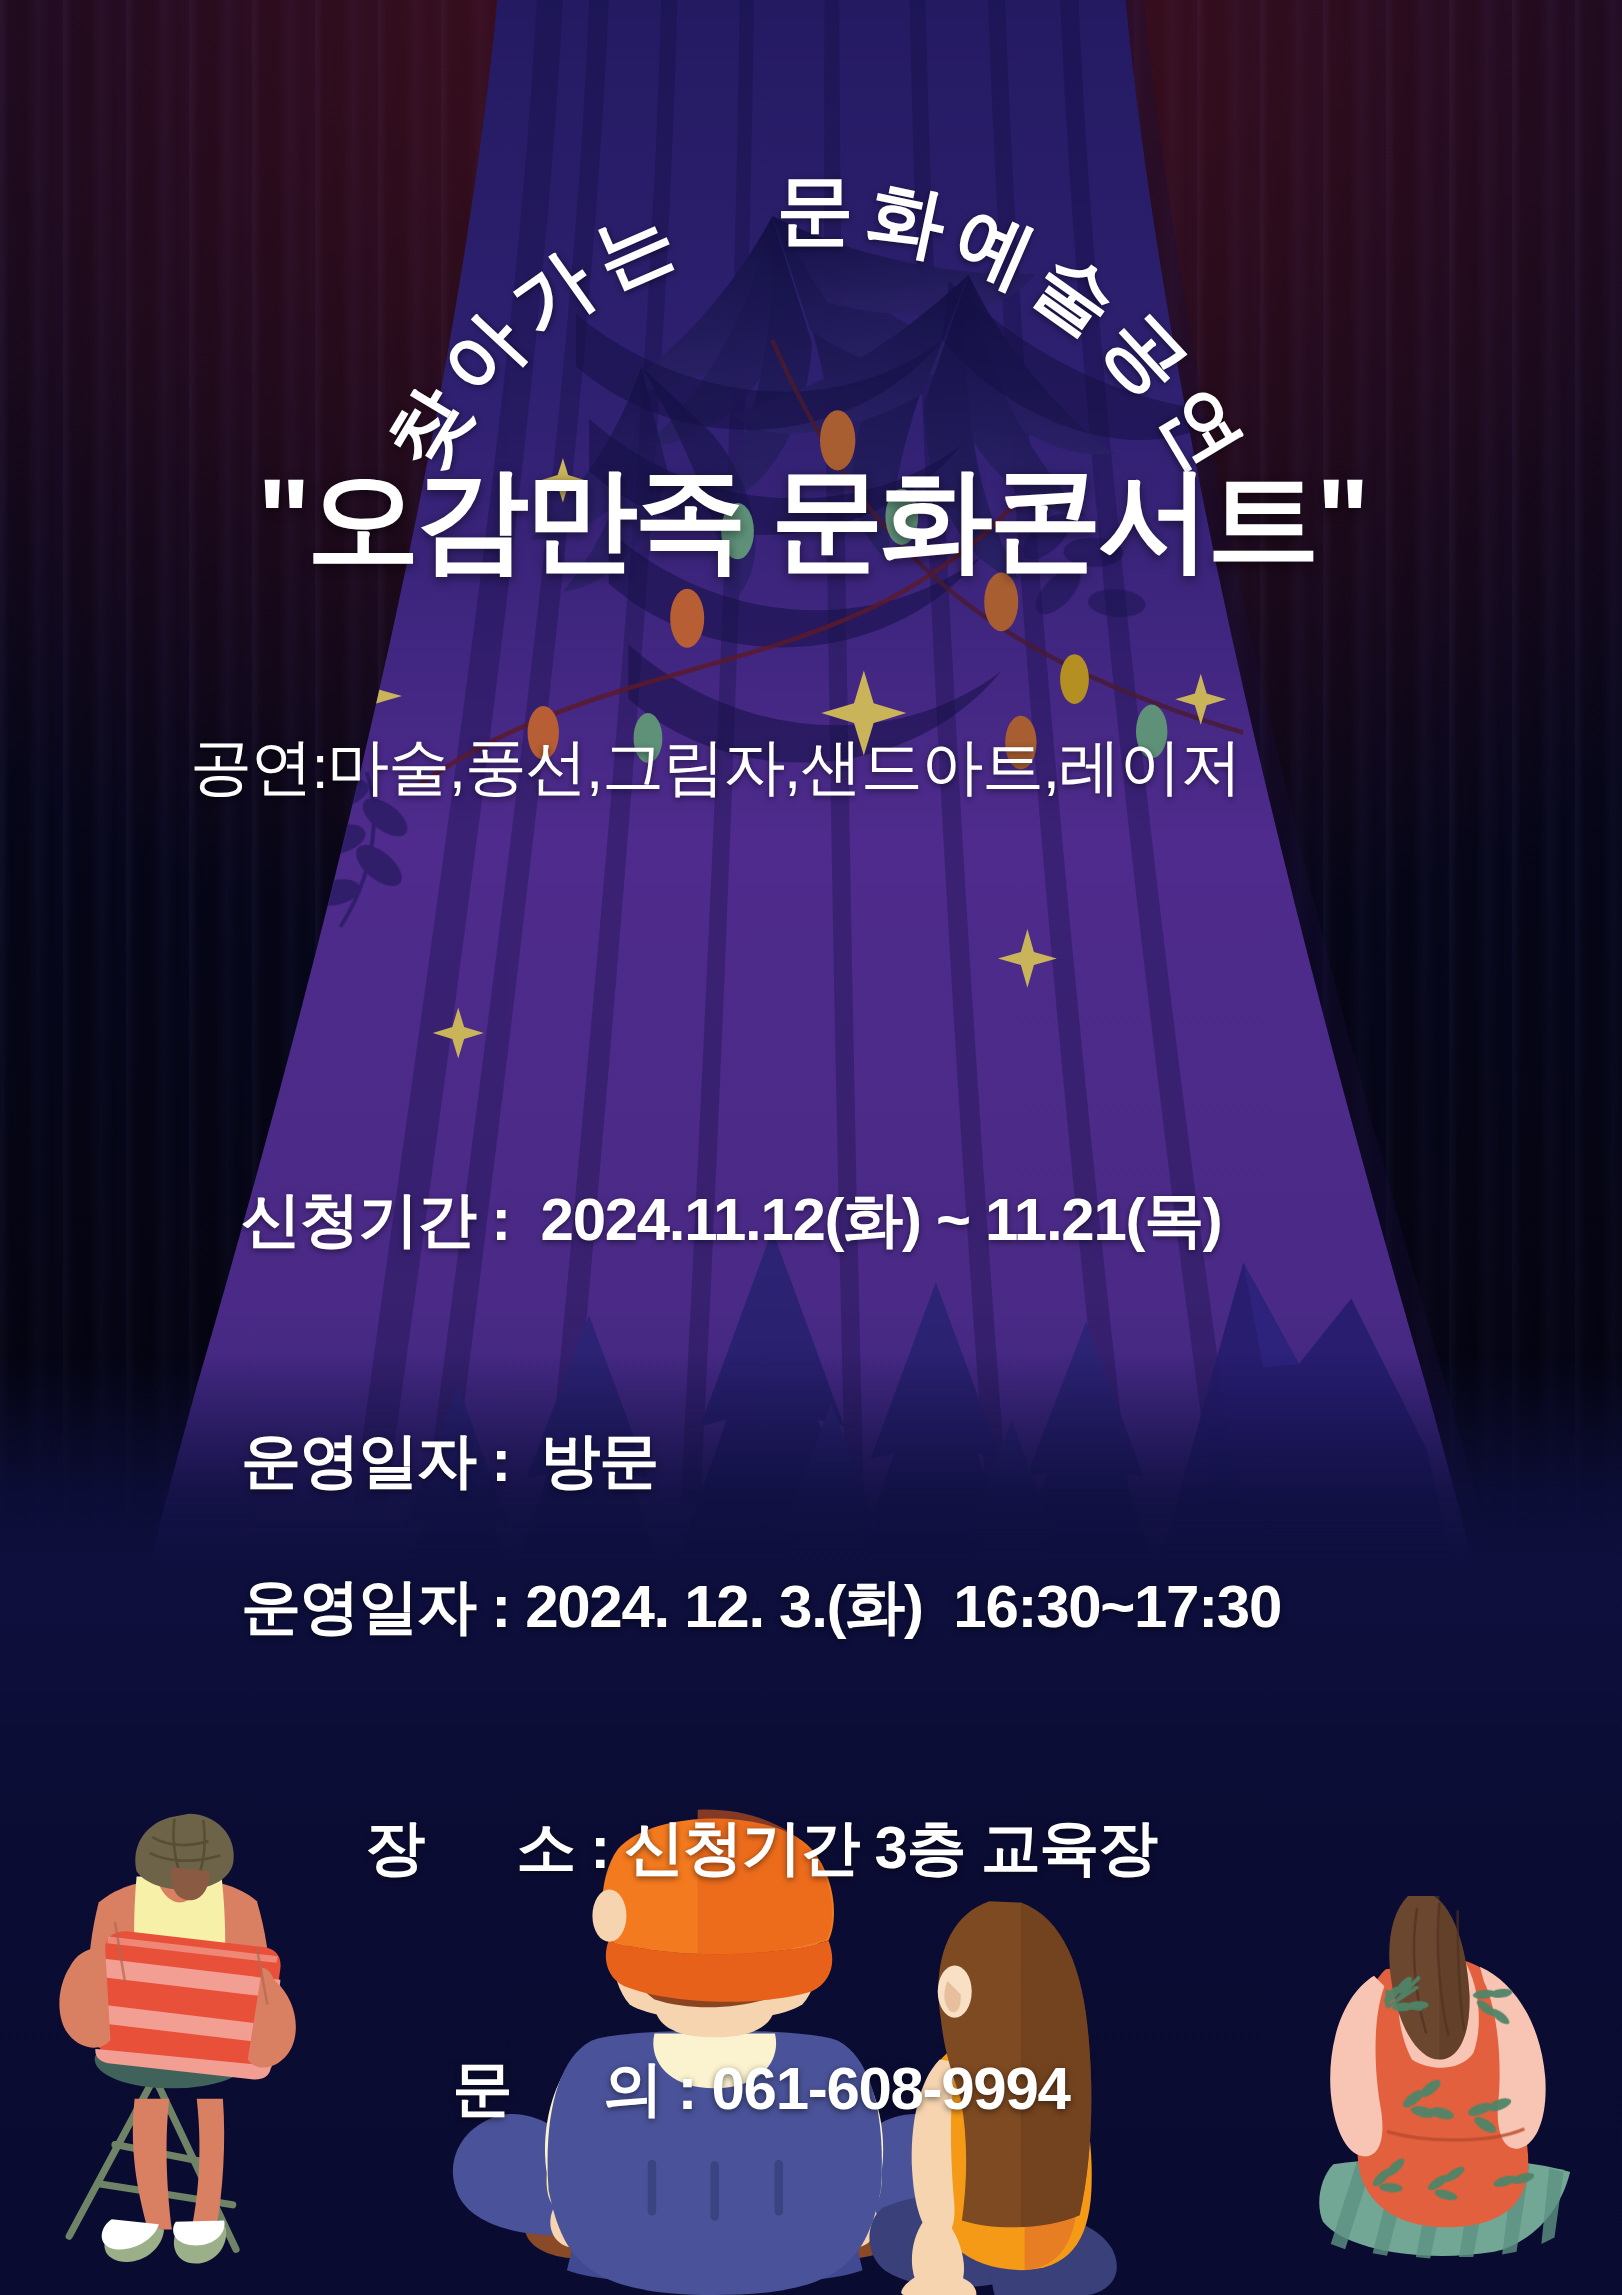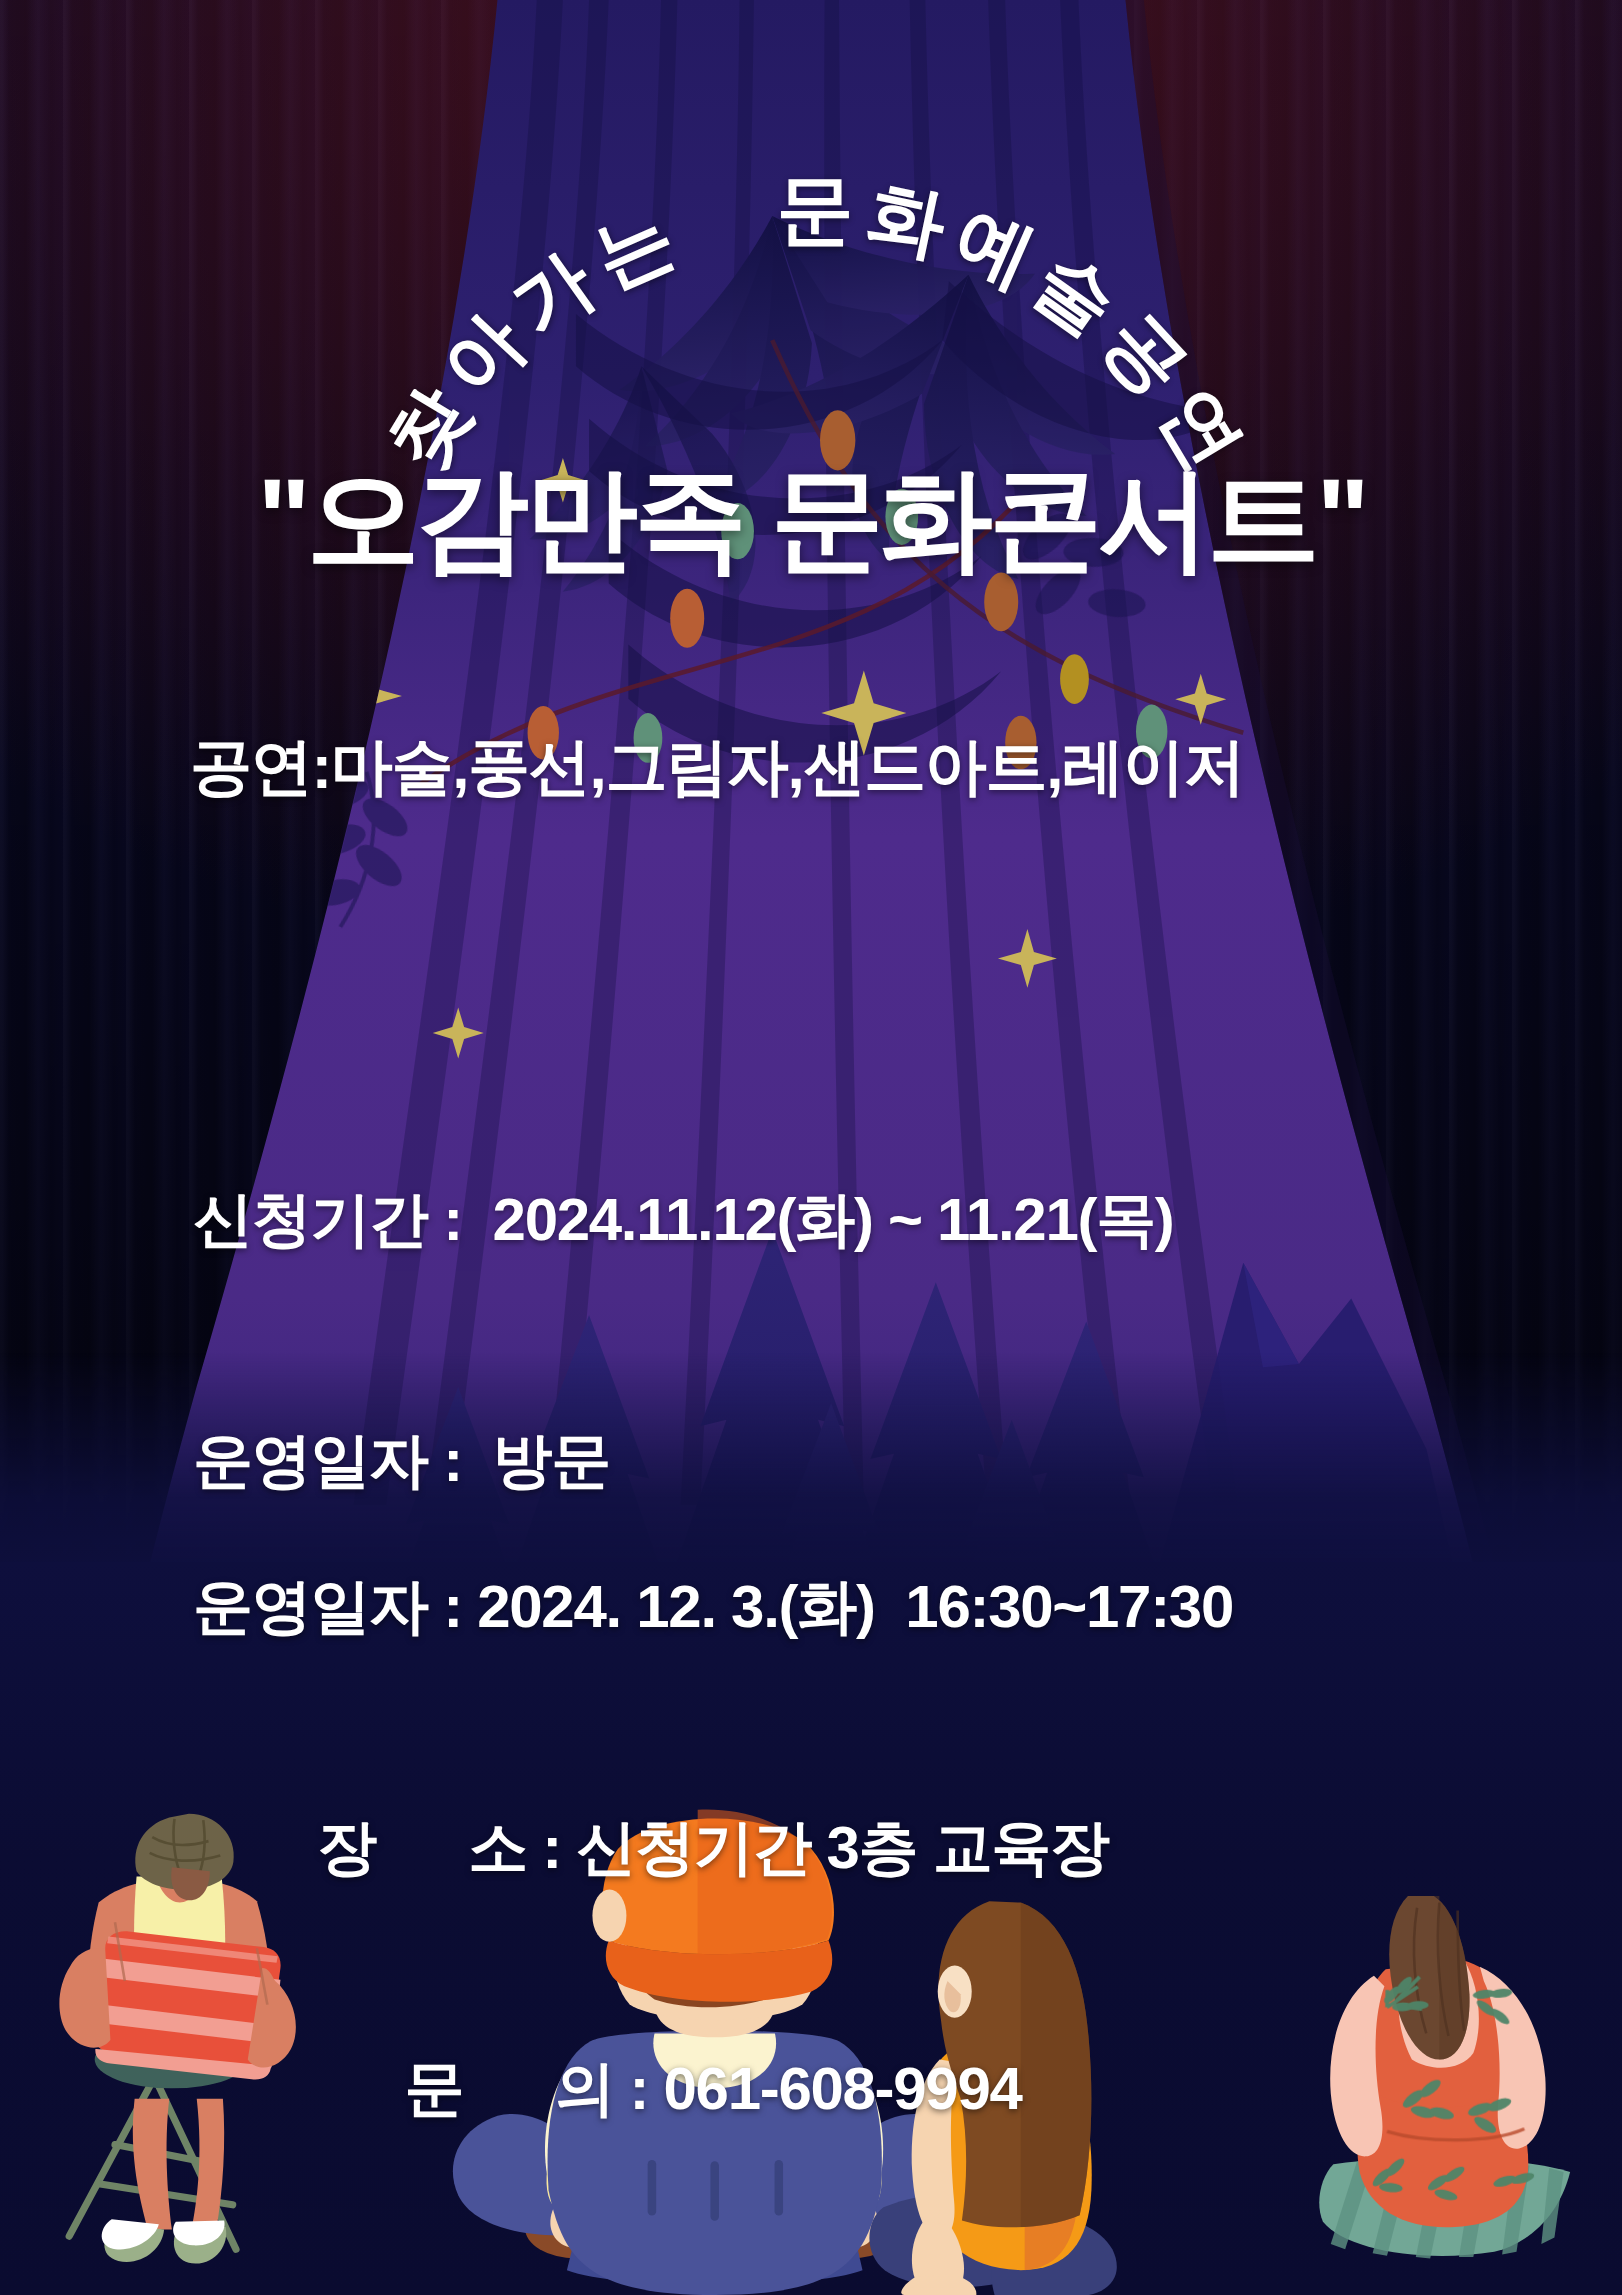--- a/index.html
+++ b/index.html
@@ -67,32 +67,32 @@
   .main-title{
     position:absolute;left:0;right:0;top:458px;
     text-align:center;color:#fff;font-weight:700;
     font-size:113px;letter-spacing:-3.9px;line-height:1.08;
     text-shadow:0 2.6px 10.5px rgba(0,0,0,.5);
     white-space:nowrap;
   }
 
   .subtitle{
     position:absolute;left:190px;top:725px;
-    color:#fff;font-weight:700;font-size:62px;letter-spacing:-1.3px;
+    color:#fff;font-weight:400;font-size:62px;letter-spacing:-1.3px;
     white-space:nowrap;text-shadow:0 2px 6.5px rgba(0,0,0,.5);
   }
 
   .infoblock{
     position:absolute;left:193px;color:#fff;font-weight:700;
     font-size:60px;line-height:1.34;letter-spacing:-1.3px;white-space:pre;
     text-shadow:0 2px 6.5px rgba(0,0,0,.5);
   }
   #block-apply{top:1019px;}
   #block-event{top:1406px;text-align:center;}
-  .infoblock .row{display:block;}
+  .infoblock .row{display:block;margin-left:48px;}
 </style>
 </head>
 <body>
 
 <div id="poster">
 
   <div class="curtain"></div>
   <div class="curtain-v"></div>
   <div class="curtain-shade"></div>
 

